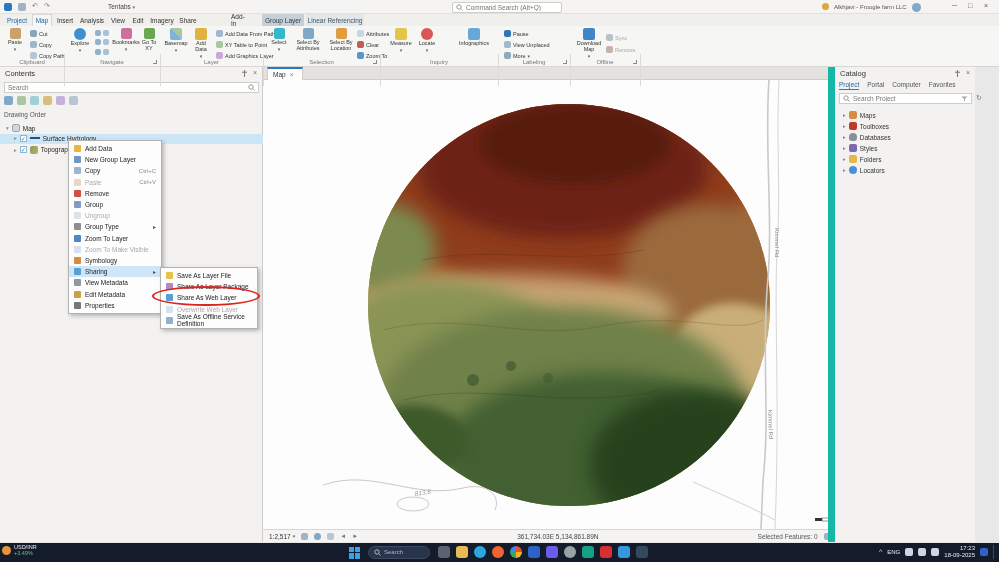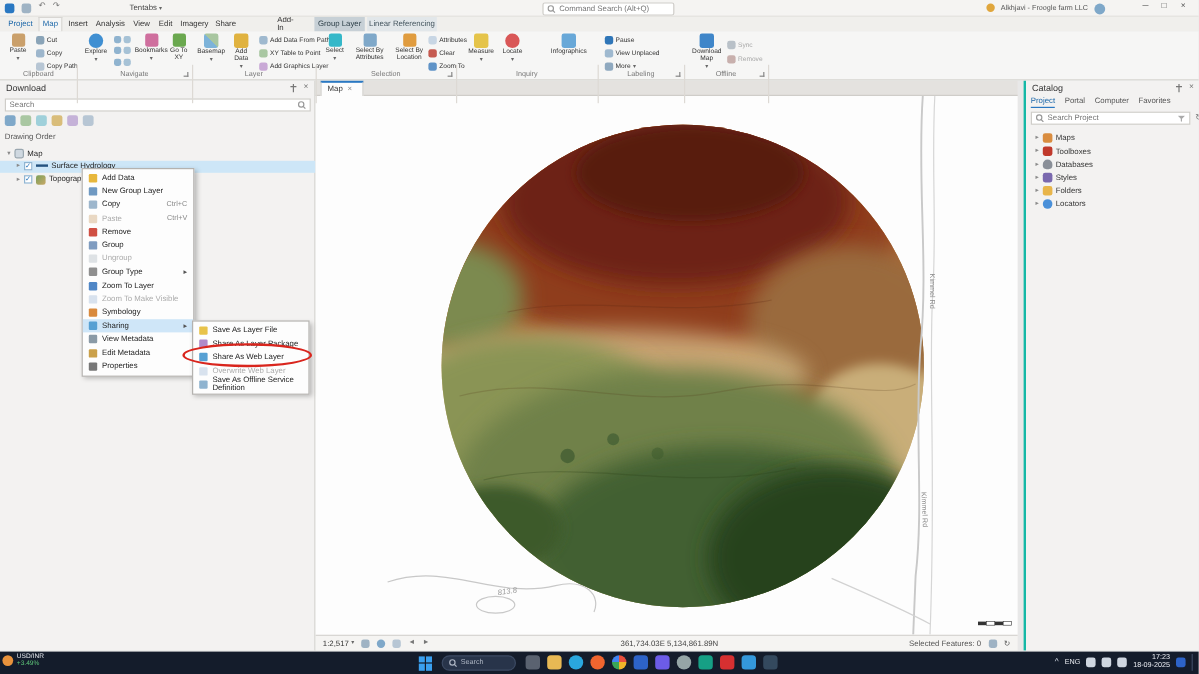--- a/index.html
+++ b/index.html
@@ -226,21 +226,21 @@
       <span class="ic" style="width:7px;height:7px;background:#c8b0ad"></span>
       <span>Remove</span>
     </div>
   <div class="grp-label" style="left:570px;width:70px">Offline</div>
   <div class="launcher" style="left:633px;top:34px"></div>
   <div class="vsep" style="left:640px"></div>
 </div>
 
 <div class="panel" style="left:0;width:263px;border-right:1px solid #cfcdc9">
   <div class="panel-h">
-    <span>Download</span>
+    <span>Contents</span>
     <span style="margin-left:auto;display:flex;gap:5px;align-items:center">
       <svg width="7" height="7">
           <path d="M3.5 0 L3.5 7 M1 2.2 H6" stroke="#777" stroke-width="1" fill="none"></path>
         </svg>
       <span class="t7" style="color:#777">×</span>
     </span>
   </div>
   <div class="srch" style="left:4px;top:15px;width:255px;height:11px">
     <input placeholder="Search" style="">
     <svg width="7" height="7">
@@ -351,21 +351,21 @@
     <span class="ic" style="width:7px;height:7px;background:#b7c6d4"></span>
     <span style="color:#777;font-size:6px">◄</span>
     <span style="color:#777;font-size:6px">►</span>
     <span style="flex:1;text-align:center;color:#444">361,734.03E 5,134,861.89N</span>
     <span style="color:#555">Selected Features: 0</span>
     <span class="ic" style="width:7px;height:7px;background:#9fb3c4"></span>
     <span style="color:#555">↻</span>
   </div>
 </div>
 
-<div class="panel" style="left:853px;width:147px;border-left:2px solid #14b8a6">
+<div class="panel" style="left:828px;width:147px;border-left:7px solid #14b8a6">
   <div class="panel-h">
     <span>Catalog</span>
     <span style="margin-left:auto;display:flex;gap:5px;align-items:center">
       <svg width="7" height="7">
           <path d="M3.5 0 L3.5 7 M1 2.2 H6" stroke="#777" stroke-width="1" fill="none"></path>
         </svg>
       <span class="t7" style="color:#777">×</span>
     </span>
   </div>
   <div class="abs" style="left:4px;top:14px;display:flex;gap:8px;font-size:6.5px;color:#555">

